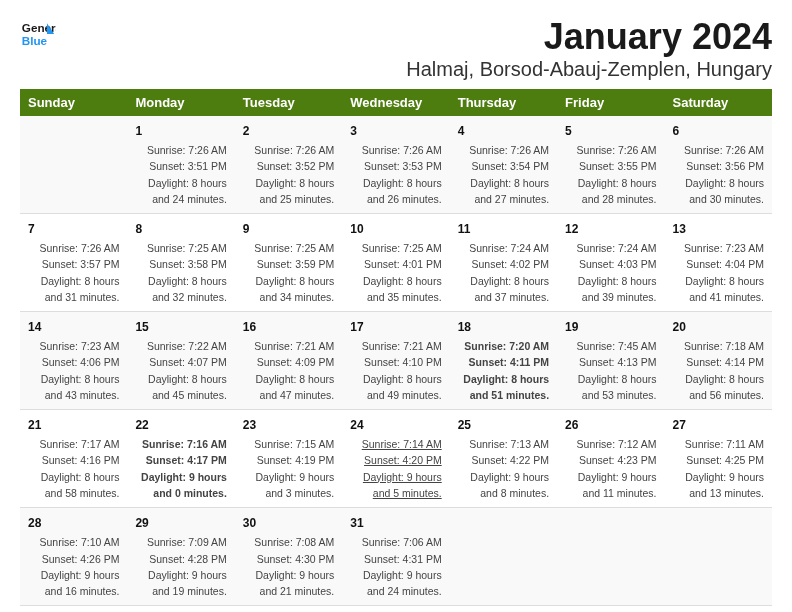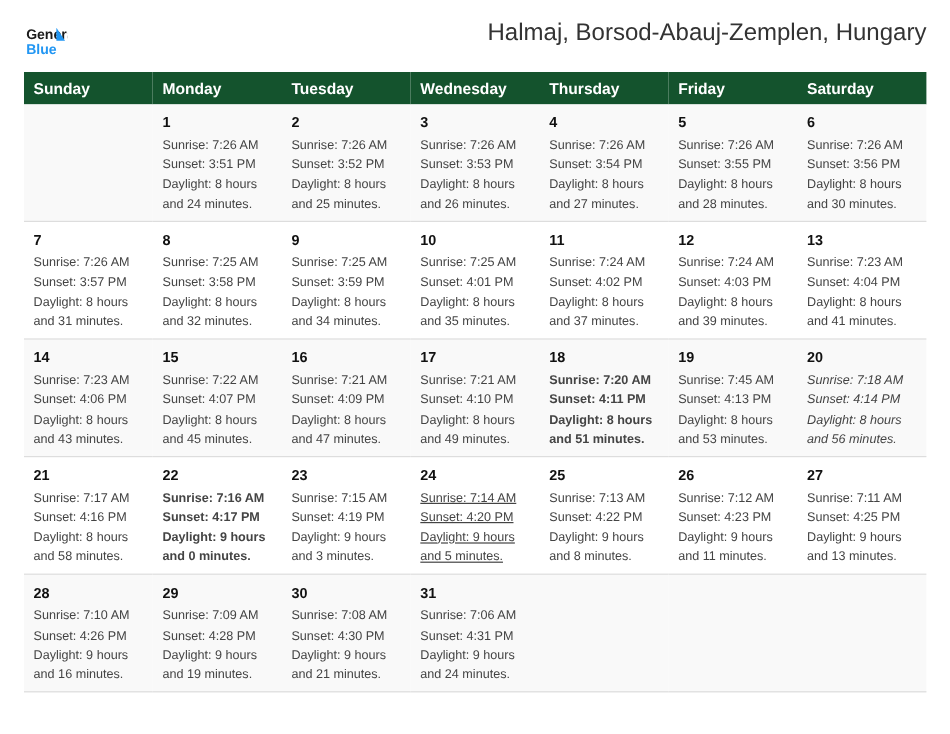--- a/index.html
+++ b/index.html
@@ -37,21 +37,21 @@
       font-size: 20px;
       color: #333;
       font-weight: normal;
     }
     table {
       width: 100%;
       border-collapse: collapse;
       font-size: 11px;
     }
     thead tr th {
-      background-color: #14532d;
+      background-color: #4d7c0f;
       color: #fff;
       padding: 6px 8px;
       text-align: left;
       font-size: 13px;
       font-weight: bold;
     }
     tbody tr {
       border-bottom: 1px solid #ddd;
     }
     tbody tr:nth-child(odd) {
@@ -72,34 +72,36 @@
       font-weight: bold;
       font-size: 12px;
       color: #111;
       display: block;
       margin-bottom: 2px;
     }
     .cell-content {
       font-size: 10.5px;
       color: #444;
       line-height: 1.55;
+      text-align: right;
     }
   </style>
 </head>
 <body>
 
 <div class="header-area">
   <div class="logo">
     <svg class="logo-icon" viewBox="0 0 40 40">
       <text x="2" y="18" font-size="13" font-weight="bold" fill="#1a1a1a" font-family="Arial">General</text>
       <text x="2" y="32" font-size="13" font-weight="bold" fill="#2196F3" font-family="Arial">Blue</text>
       <polygon points="30,8 38,20 30,20" fill="#2196F3"></polygon>
     </svg>
   </div>
   <div class="title-area">
+    <div class="main-title">January 2024</div>
     <div class="subtitle">Halmaj, Borsod-Abauj-Zemplen, Hungary</div>
   </div>
 </div>
 
 <table>
   <thead>
     <tr>
     <th>Sunday</th>
         <th>Monday</th>
         <th>Tuesday</th>
@@ -244,21 +246,21 @@
         </td>
         <td>
           <span class="day-number">19</span>
           <div class="cell-content" style="white-space: pre-line;">Sunrise: 7:45 AM
 Sunset: 4:13 PM
 Daylight: 8 hours
 and 53 minutes.</div>
         </td>
         <td>
           <span class="day-number">20</span>
-          <div class="cell-content" style="white-space: pre-line; font-style: italic;">Sunrise: 7:18 AM
+          <div class="cell-content" style="white-space: pre-line;">Sunrise: 7:18 AM
 Sunset: 4:14 PM
 Daylight: 8 hours
 and 56 minutes.</div>
         </td>
       </tr>
       <tr>
         <td>
           <span class="day-number">21</span>
           <div class="cell-content" style="white-space: pre-line;">Sunrise: 7:17 AM
 Sunset: 4:16 PM

